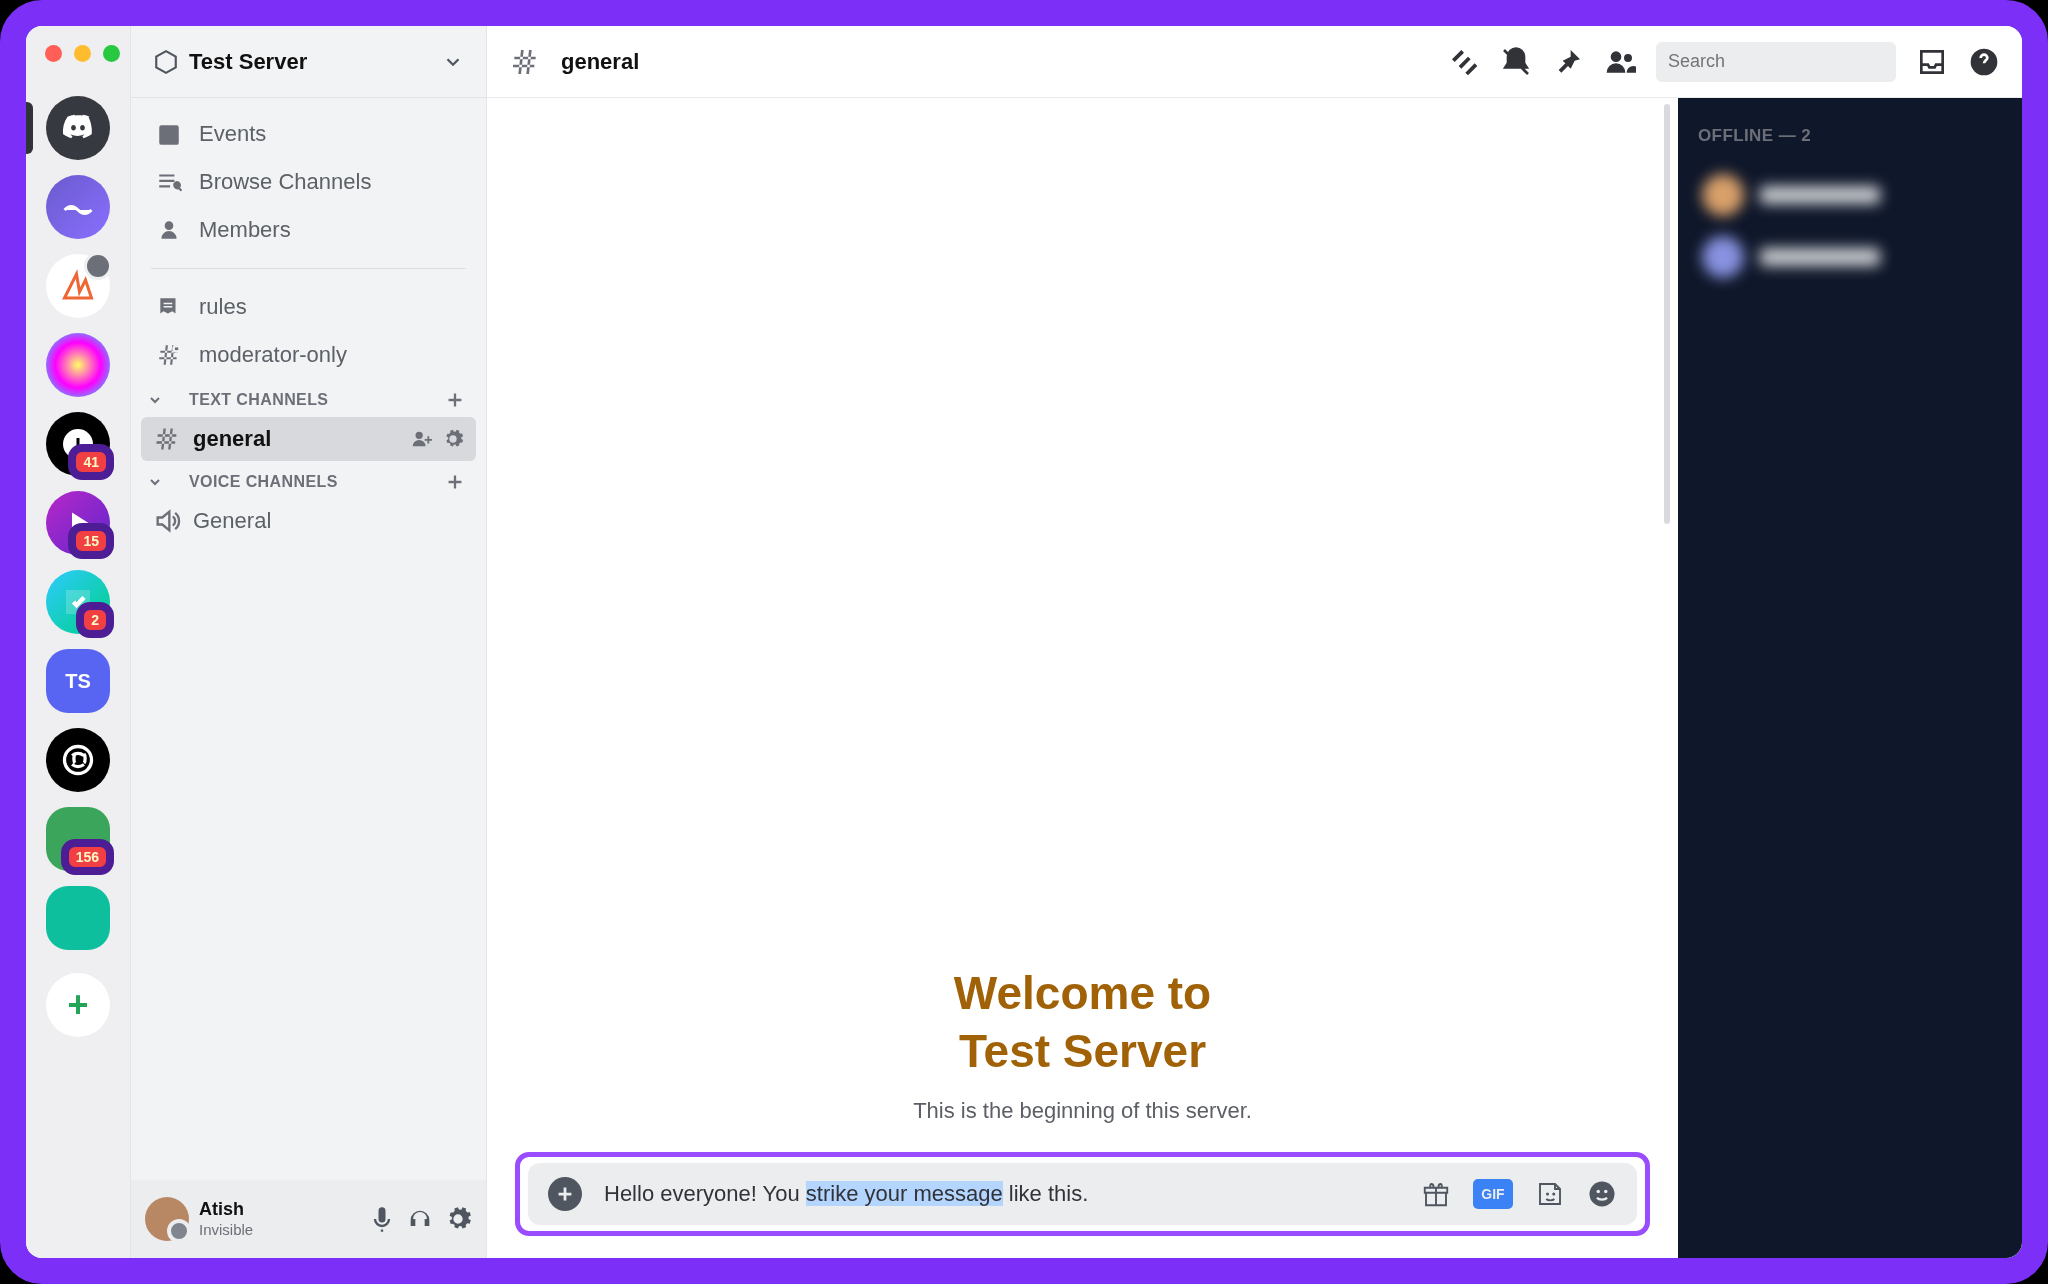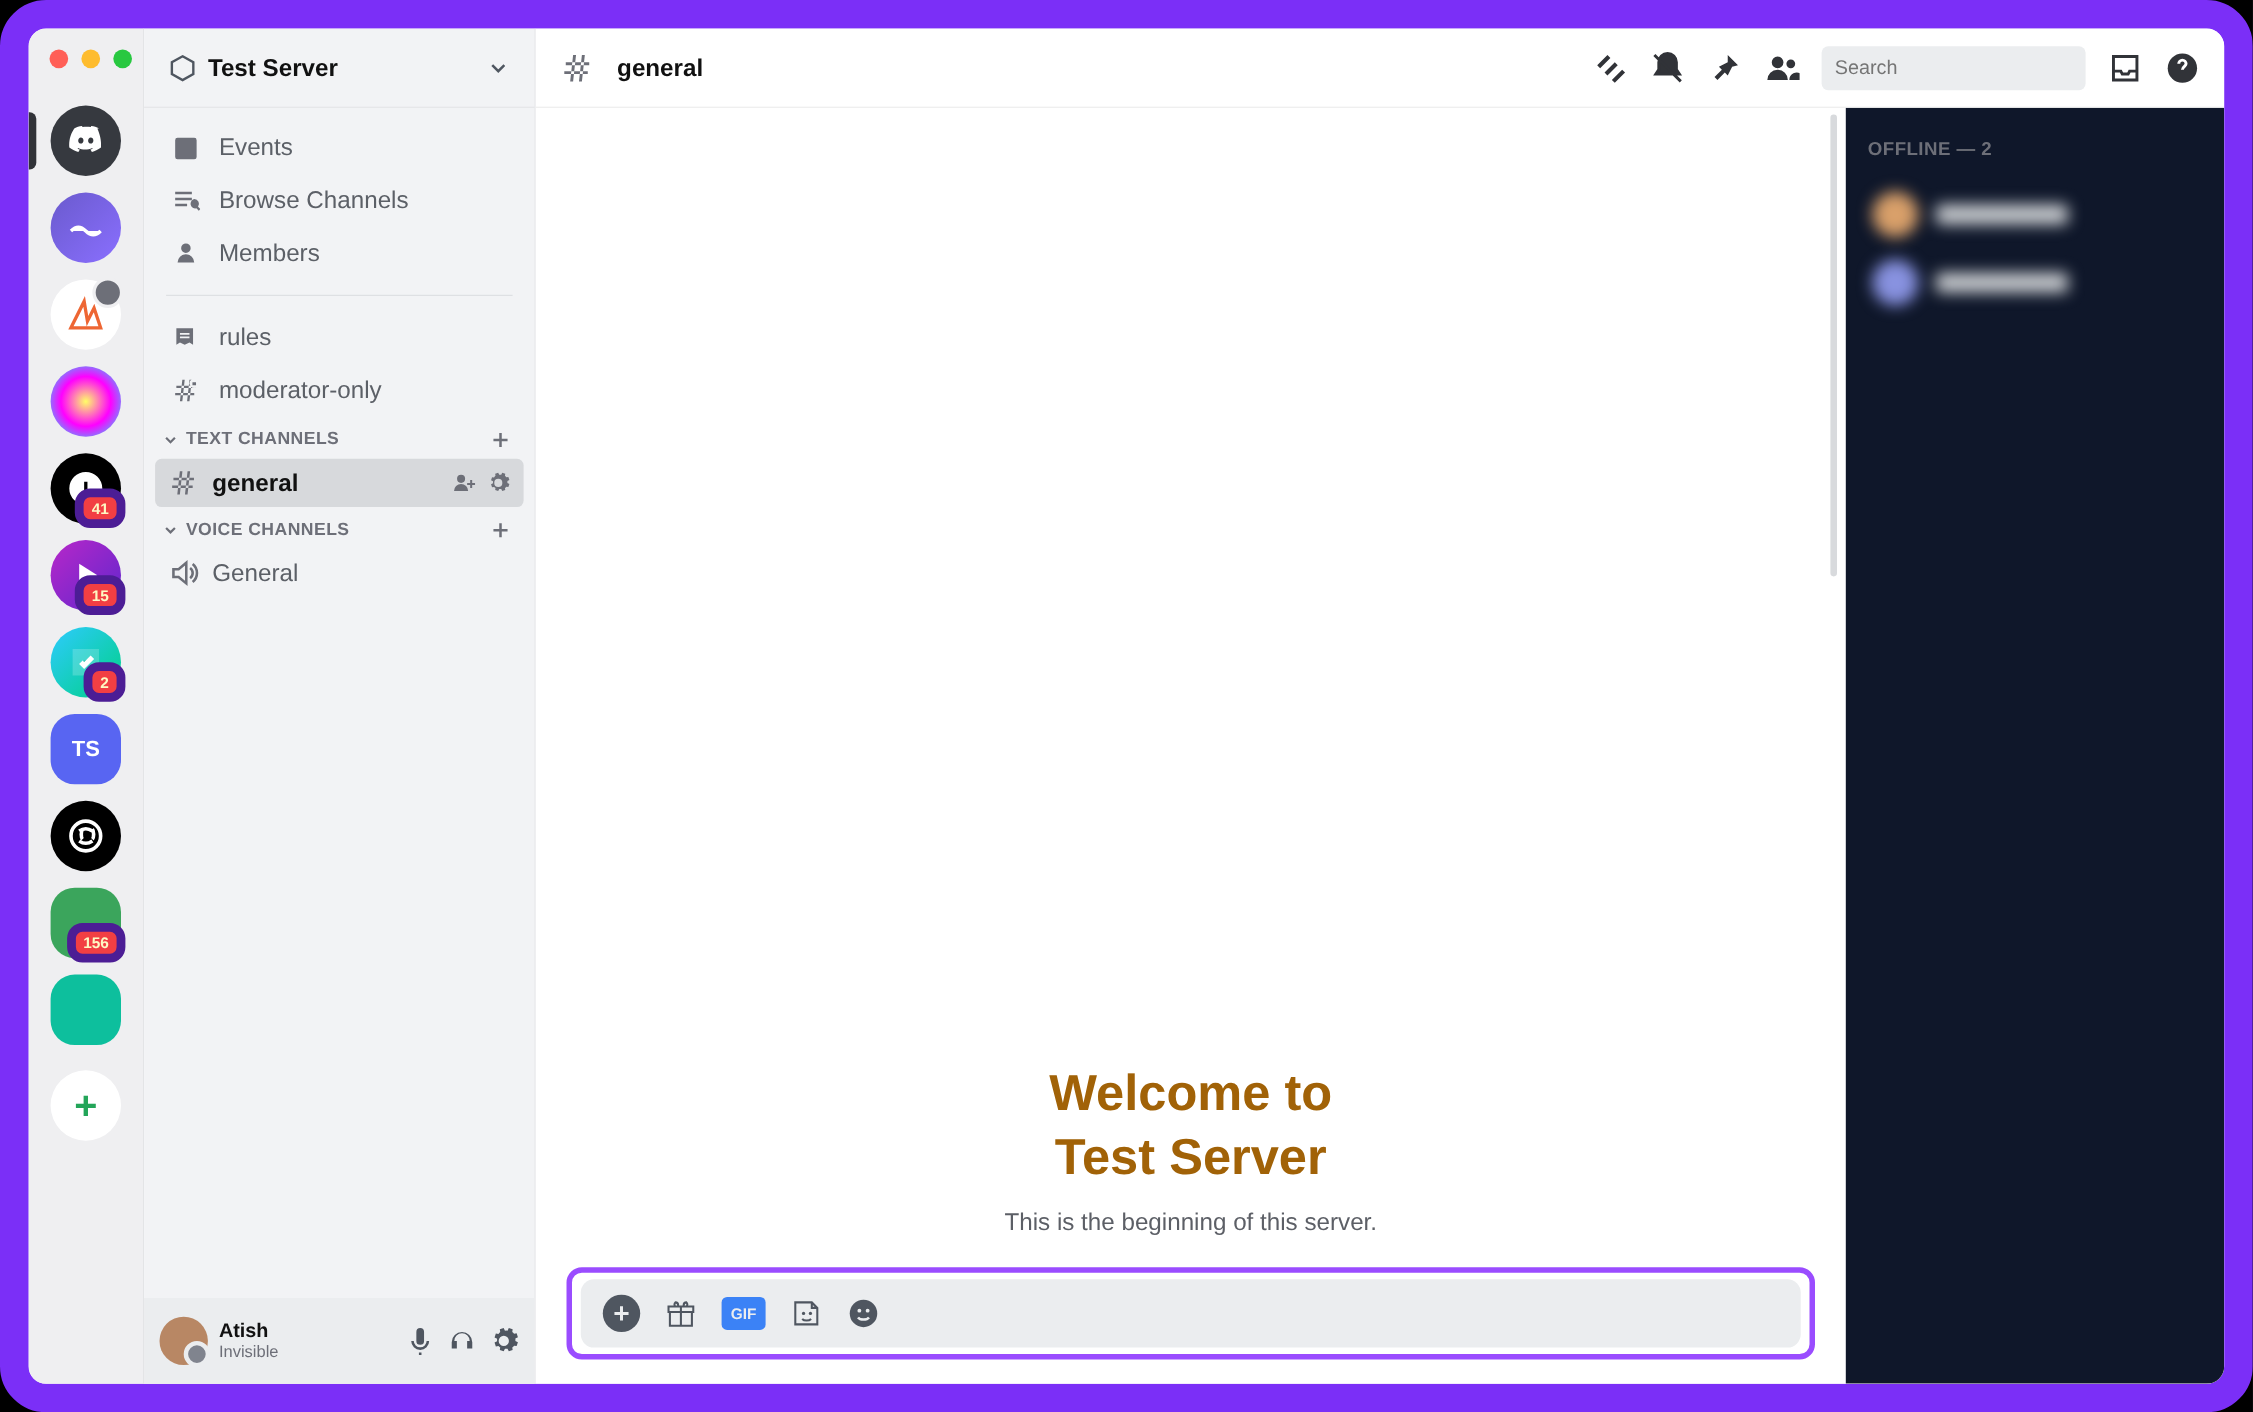--- a/index.html
+++ b/index.html
@@ -52,21 +52,21 @@
   .chanpanel{width:356px;background:var(--bg-chan);display:flex;flex-direction:column;border-right:1px solid #e3e4e6;}
   .srvhead{height:72px;display:flex;align-items:center;padding:0 22px;border-bottom:1px solid #e3e4e6;}
   .srvhead .home-ico{width:26px;height:26px;color:#4f5660;margin-right:10px;}
   .srvhead .name{font-size:22px;font-weight:700;color:#111;flex:1;}
   .srvhead .chev{color:#4f5660;}
   .chanlist{flex:1;overflow:auto;padding:12px 10px;}
   .row{display:flex;align-items:center;gap:16px;padding:10px 14px;border-radius:6px;color:var(--text-muted);font-size:22px;cursor:pointer;}
   .row .ic{width:28px;height:28px;color:#6d6f78;display:flex;align-items:center;justify-content:center;flex-shrink:0;}
   .row .ic svg{width:26px;height:26px;}
   .sep{height:1px;background:#dcdee1;margin:14px 10px;}
-  .cat{display:flex;align-items:center;padding:10px 10px 6px 6px;color:var(--text-cat);font-size:16px;font-weight:700;letter-spacing:.4px;}
+  .cat{display:flex;align-items:center;padding:10px 10px 6px 6px;color:var(--text-cat);font-size:16px;font-weight:700;letter-spacing:.4px;gap:20px;}
   .cat .chev{width:16px;height:16px;margin-right:6px;}
   .cat .plus{margin-left:auto;width:22px;height:22px;color:#6d6f78;}
   .chan{display:flex;align-items:center;gap:12px;padding:8px 12px;border-radius:6px;color:var(--text-muted);font-size:22px;cursor:pointer;}
   .chan.active{background:var(--active);color:#111;font-weight:600;}
   .chan .hash{width:28px;height:28px;color:#6d6f78;}
   .chan .actions{margin-left:auto;display:flex;gap:10px;color:#6d6f78;}
   .chan .actions svg{width:22px;height:22px;}
 
   .userarea{height:78px;background:#ebedef;display:flex;align-items:center;padding:0 14px;gap:10px;}
   .avatar{width:44px;height:44px;border-radius:50%;background:#b88764;position:relative;}
@@ -331,20 +331,21 @@
             <p>This is the beginning of this server.</p>
           </div>
 
           <div class="compose-hi">
             <div class="compose">
               <span class="plus">
                 <svg width="22" height="22" viewBox="0 0 24 24" fill="none" stroke="currentColor" stroke-width="3">
                     <path d="M12 5v14M5 12h14"></path>
                   </svg>
               </span>
+              <span class="txt"><span>Hello everyone! You </span><span class="sel">strike your message</span><span> like this.</span></span>
               <svg class="cm-ic" viewBox="0 0 24 24" fill="currentColor">
                   <path d="M4 11h16v10H4zm-1-4h18v4H3zm9 0v14M8 4a2 2 0 012 2v1H8a2 2 0 010-3zm8 0a2 2 0 00-2 2v1h2a2 2 0 000-3z" stroke="currentColor" stroke-width="1.5" fill="none"></path>
                 </svg>
               <span class="gif">GIF</span>
               <svg class="cm-ic" viewBox="0 0 24 24" fill="currentColor">
                   <path d="M4 4h12l4 4v12H4zM16 4v4h4" stroke="currentColor" stroke-width="1.5" fill="none"></path>
                   <circle cx="10" cy="12" r="1.2"></circle>
                   <circle cx="15" cy="12" r="1.2"></circle>
                   <path d="M9 16c1.5 1.5 5 1.5 6.5 0" stroke="currentColor" stroke-width="1.5" fill="none"></path>
                 </svg>

